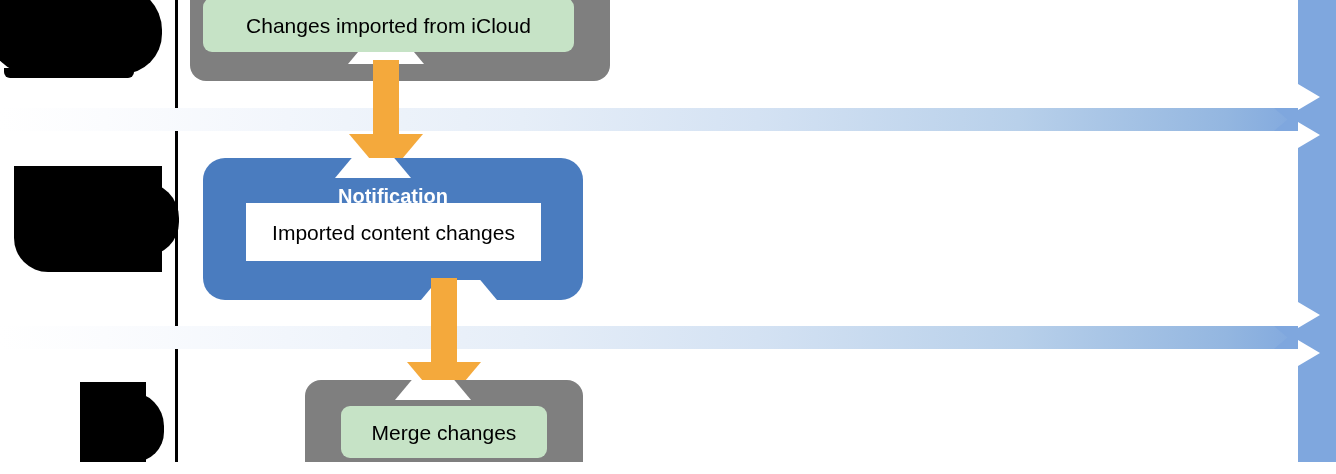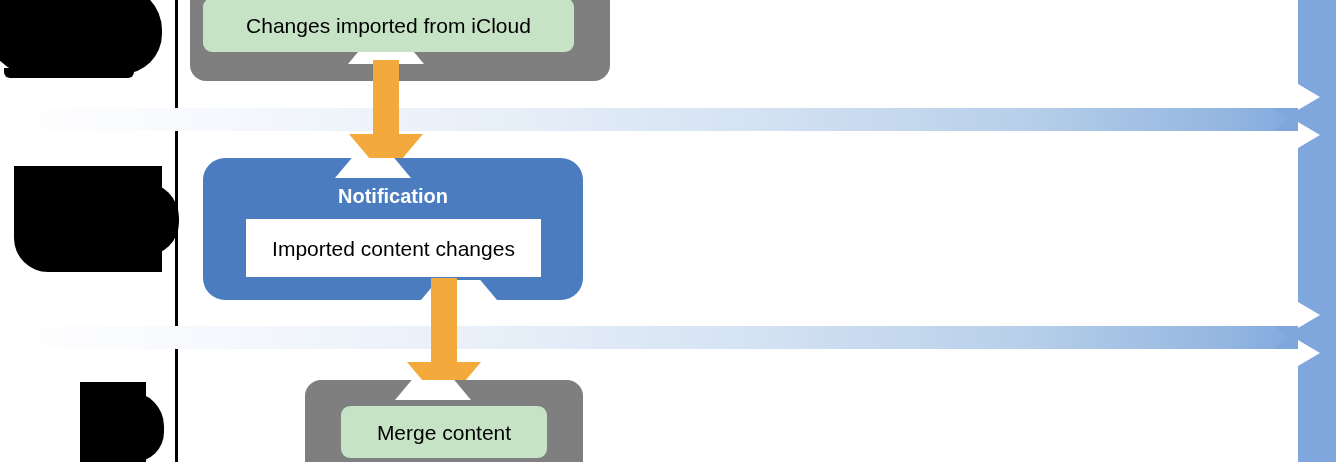--- a/index.html
+++ b/index.html
@@ -182,21 +182,21 @@
     left: 0; top: 28px; width: 380px;
     text-align: center;
     color: #ffffff;
     font-size: 20px;
     font-weight: bold;
     line-height: 1;
     white-space: nowrap;
   }
   #notification-payload {
     position: absolute;
-    left: 43px; top: 61px; width: 295px; height: 58px;
+    left: 43px; top: 45px; width: 295px; height: 58px;
     background: #ffffff;
     display: flex;
     align-items: center;
     justify-content: center;
     color: #000000;
     font-size: 21px;
     line-height: 1;
     white-space: nowrap;
   }
 </style>
@@ -236,15 +236,15 @@
     <div id="notification-payload">Imported content changes</div>
     <div class="notch notch-down notch-bottom"></div>
   </div>
 
   <div class="arrow-shaft" id="arrow-2-shaft"></div>
   <div class="arrow-head-solid" id="arrow-2-head"></div>
 
   <div class="gray-box" id="gray-box-bottom">
     <div class="notch notch-down notch-b"></div>
   </div>
-  <div class="green-box" id="green-box-bottom">Merge content</div>
+  <div class="green-box" id="green-box-bottom">Merge changes</div>
 
 </div>
 
 </body></html>

